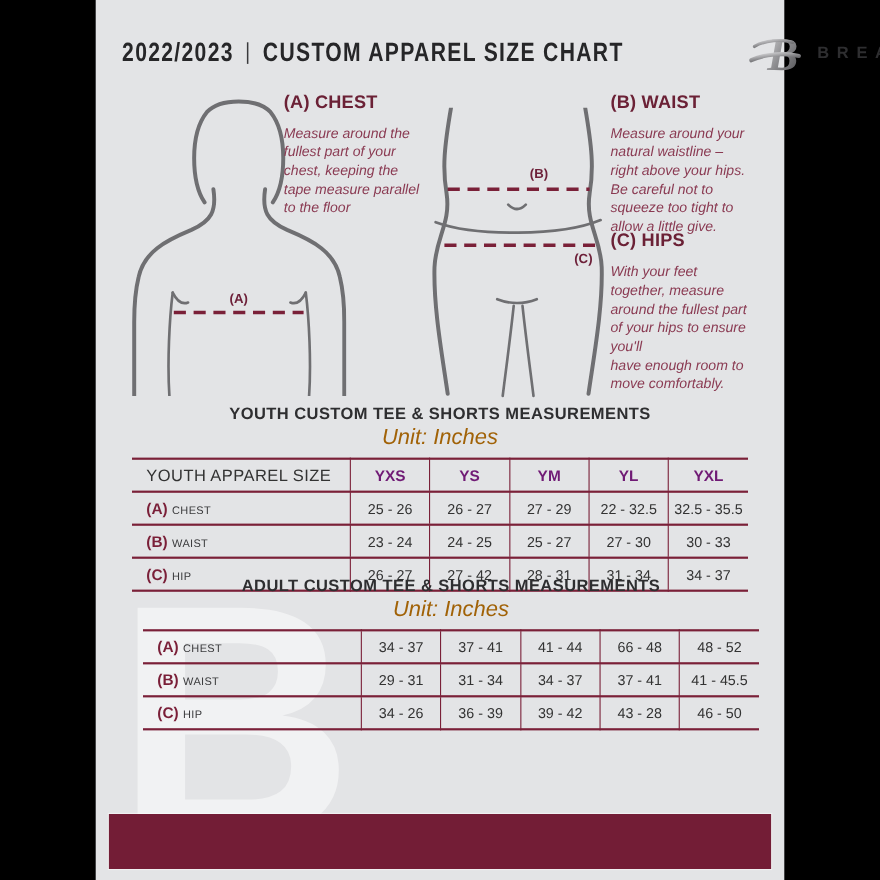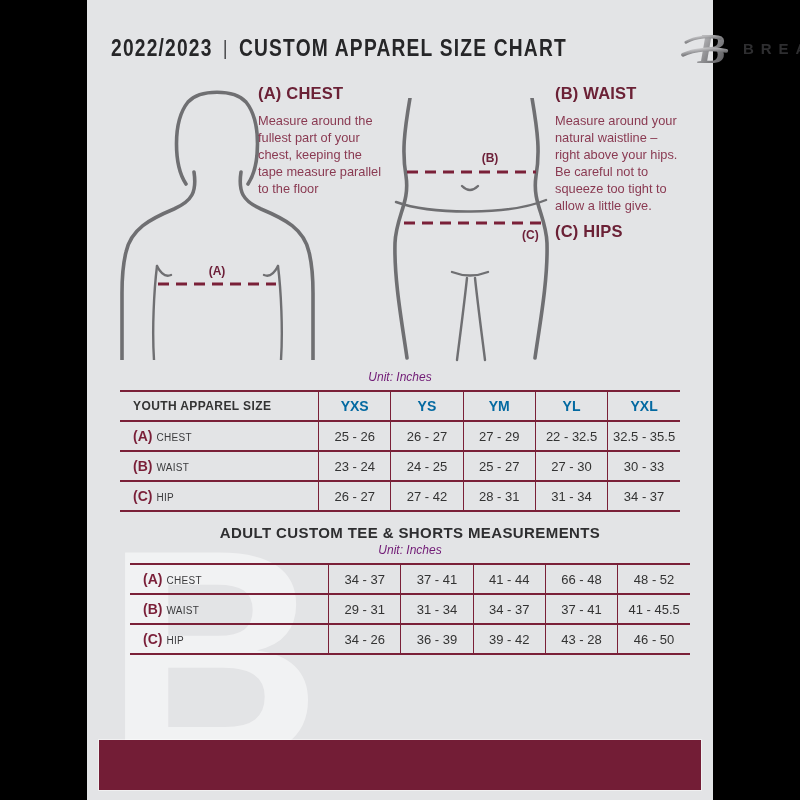--- a/index.html
+++ b/index.html
@@ -24,39 +24,39 @@
   
   .fig{position:absolute;}
   .fig path,.fig ellipse{fill:none;stroke:#6f6f72;stroke-width:3.6;stroke-linecap:round;}
   .fig .dash{stroke:#7a2038;stroke-width:3.2;stroke-dasharray:11 7;stroke-linecap:butt;}
   .fig .mark{font-weight:700;font-size:12px;fill:#6d2039;font-family:"Liberation Sans",sans-serif;}
   .fig .thin{stroke-width:2.4;}
 
   
   .inst{position:absolute;}
   .inst-h{font-weight:700;font-size:16.5px;color:#6b2136;letter-spacing:.2px;margin-bottom:9px;}
-  .inst-b{font-size:12.8px;line-height:1.33;color:#8a3a52;white-space:pre-line;}
+  .inst-b{font-style:italic;font-size:12.8px;line-height:1.33;color:#8a3a52;white-space:pre-line;}
   .inst-chest{left:171px;top:84px;width:150px;}
   .inst-waist{left:468px;top:84px;width:158px;}
-  .inst-hips{left:468px;top:222px;width:162px;}
+  .inst-hips{left:468px;top:210px;width:162px;}
 
   
   .tbl-sec{position:absolute;left:0;width:100%;text-align:center;}
   #youth-section{top:368px;}
   #adult-section{top:524px;margin-left:10px;}
   .tbl-title{font-weight:700;font-size:15px;color:#2e2e30;letter-spacing:.4px;}
-  .tbl-unit{font-style:italic;font-size:12px;color:#701a75;margin-top:2px;}
+  .tbl-unit{font-style:italic;font-size:20px;color:#a16207;margin-top:2px;}
   table.sizes{width:560px;margin:6px auto 0;border-collapse:collapse;table-layout:fixed;
               border-bottom:2px solid #7a2038;}
   table.sizes tr{border-top:2px solid #7a2038;}
   table.sizes td{border-left:1.5px solid #7a2038;height:28px;font-size:13px;color:#333;
                  text-align:center;vertical-align:middle;padding:0;}
   table.sizes td:first-child{border-left:none;width:185px;text-align:left;padding-left:13px;}
-  table.sizes td.hdr-cell{font-weight:700;font-size:14px;color:#0369a1;}
-  table.sizes td.size-col-hdr{font-weight:700;font-size:12px;letter-spacing:.4px;}
+  table.sizes td.hdr-cell{font-weight:700;font-size:14px;color:#701a75;}
+  table.sizes td.size-col-hdr{font-weight:400;font-size:15px;letter-spacing:.4px;}
   .pfx{color:#7a1f38;font-weight:700;font-size:14px;margin-right:4px;}
   .rowlbl{color:#3a3a3c;font-size:10px;letter-spacing:.3px;}
 
   
   .footer-bar{position:absolute;left:12px;top:740px;width:602px;height:50px;background:#731d36;
               box-shadow:0 0 0 1px rgba(255,255,255,.45);}
 </style>
 </head>
 <body>
 
@@ -125,23 +125,31 @@
     <div class="inst-h">(B) WAIST</div>
     <div class="inst-b">Measure around your
 natural waistline –
 right above your hips.
 Be careful not to
 squeeze too tight to
 allow a little give.</div>
   </div>
   <div class="inst inst-hips">
     <div class="inst-h">(C) HIPS</div>
+    <div class="inst-b">With your feet
+together, measure
+around the fullest part
+of your hips to ensure
+you'll
+have enough room to
+move comfortably.</div>
   </div>
 
   <section class="tbl-sec" id="youth-section">
+    <div class="tbl-title">YOUTH CUSTOM TEE &amp; SHORTS MEASUREMENTS</div>
     <div class="tbl-unit">Unit: Inches</div>
     <table class="sizes">
       <tbody>
       <tr>
         <td class="size-col-hdr">YOUTH APPAREL SIZE</td>
         <td class="hdr-cell">YXS</td>
         <td class="hdr-cell">YS</td>
         <td class="hdr-cell">YM</td>
         <td class="hdr-cell">YL</td>
         <td class="hdr-cell">YXL</td>

